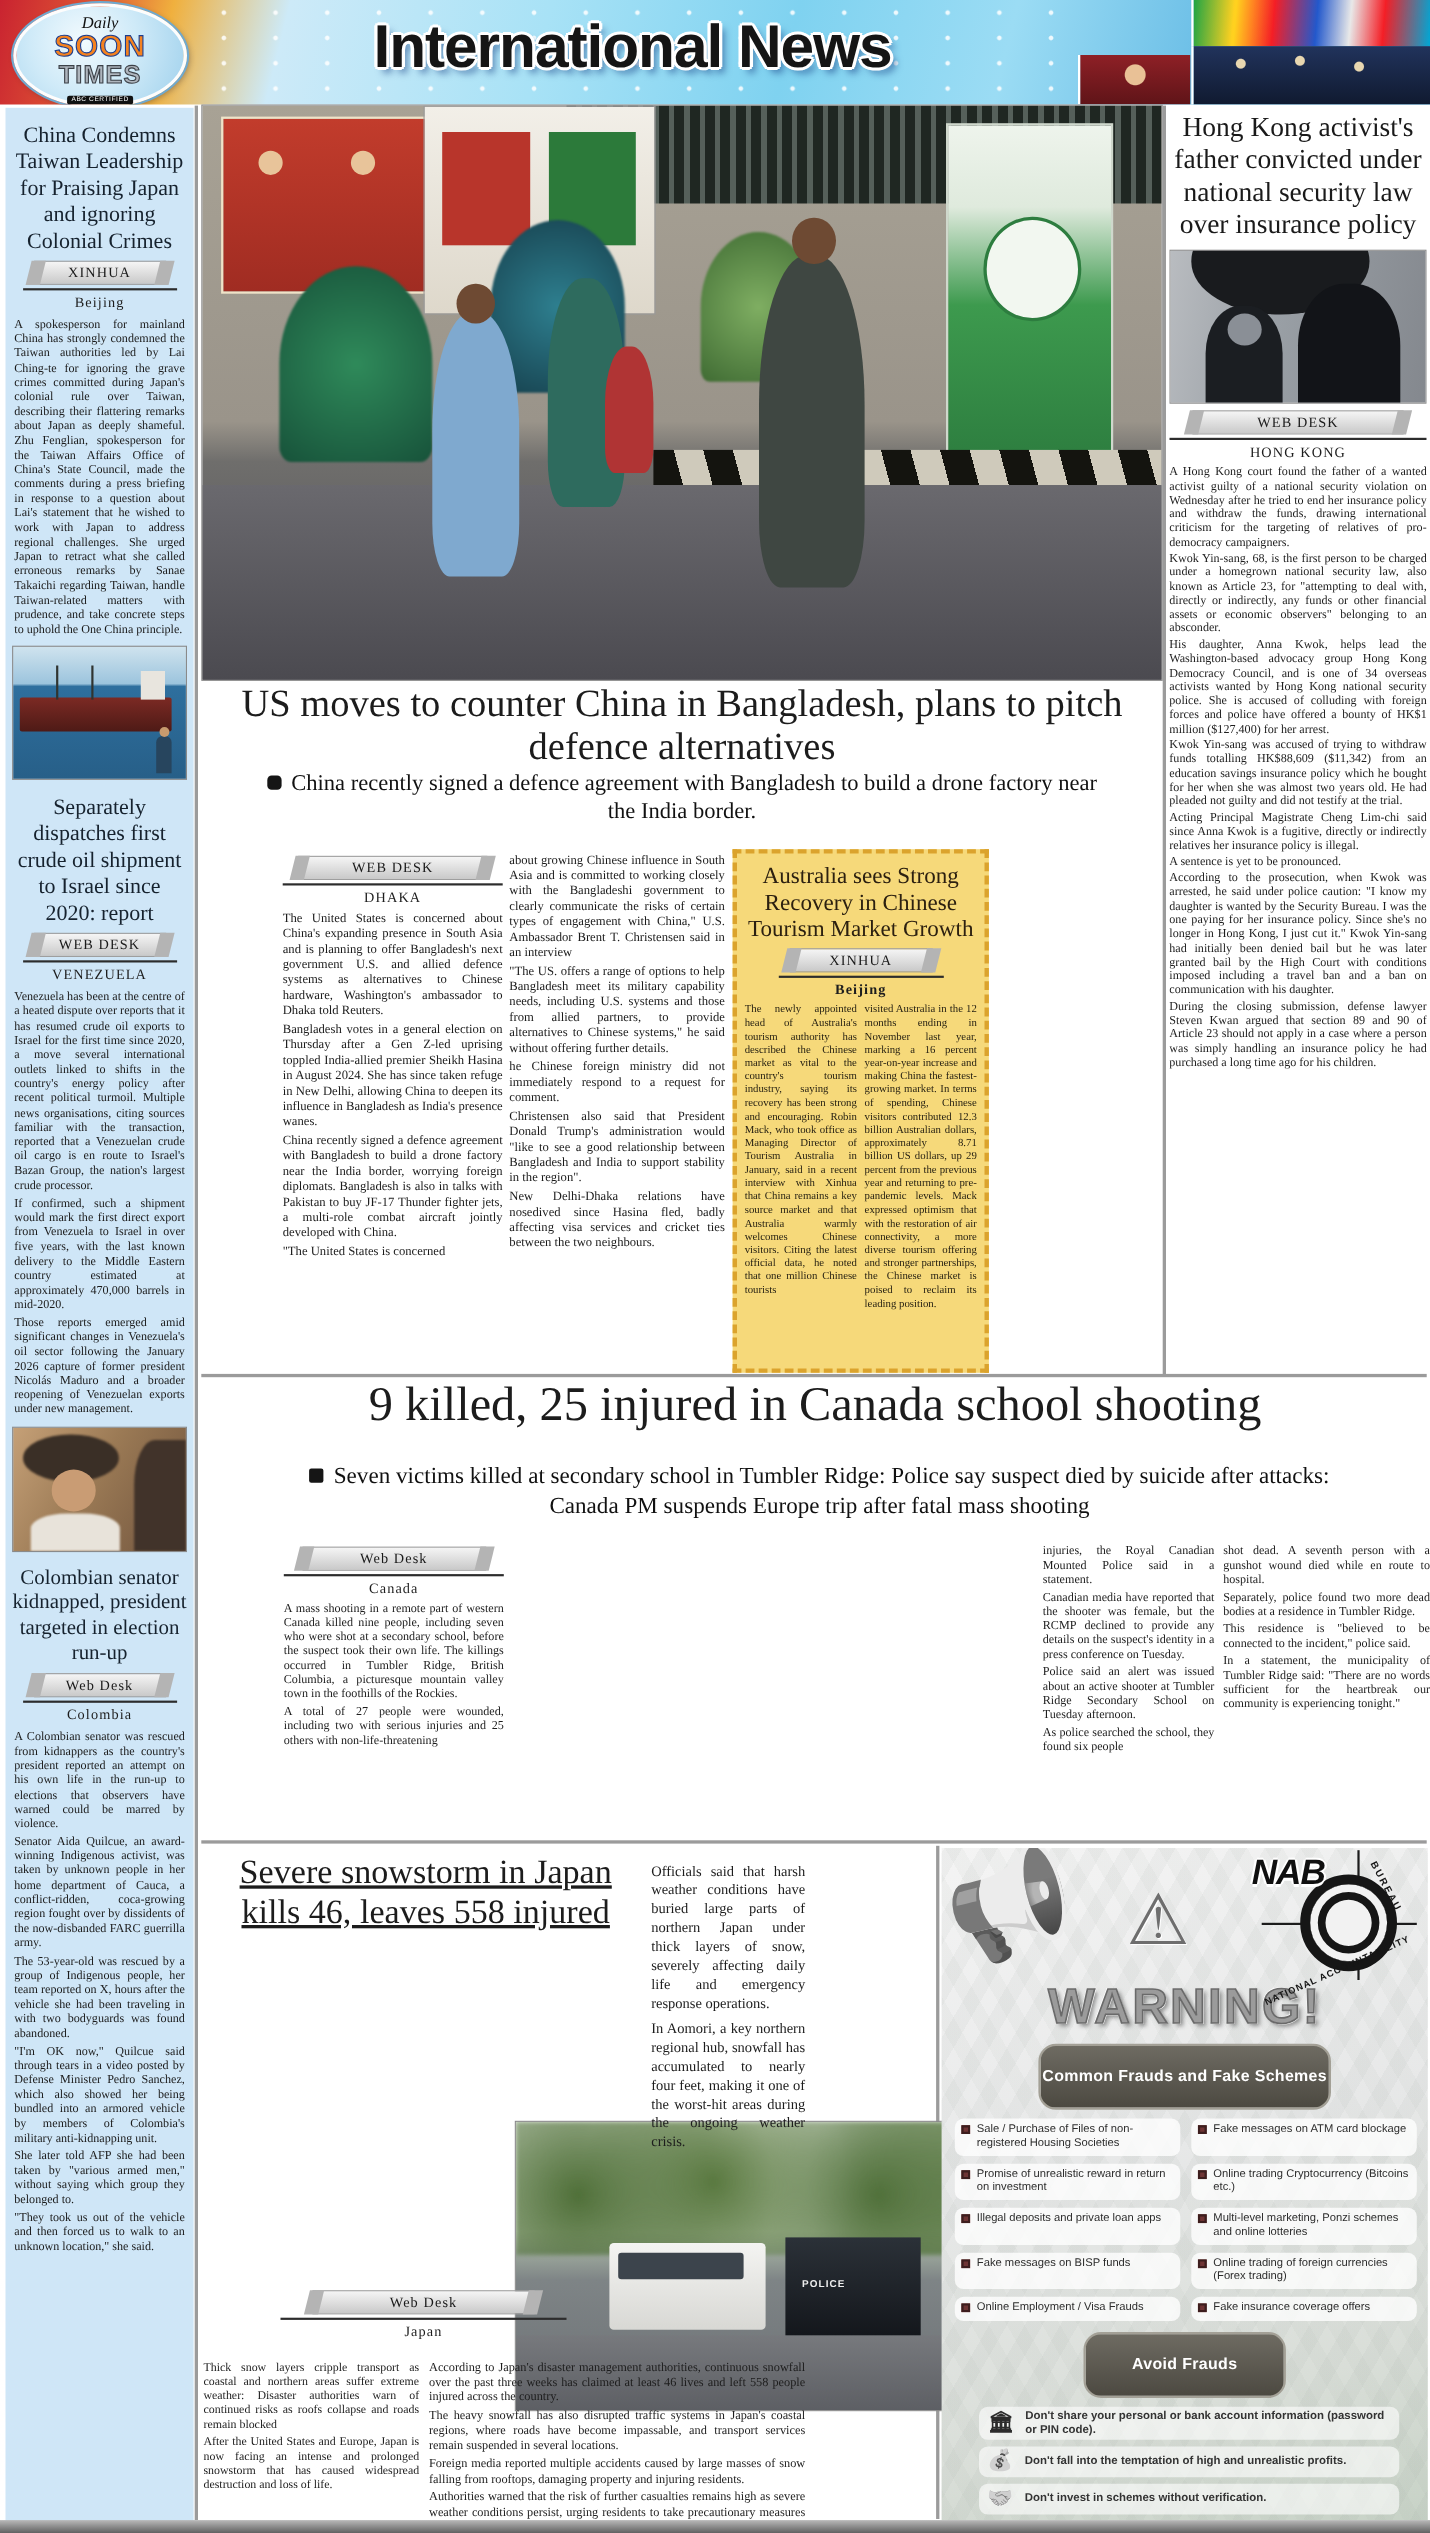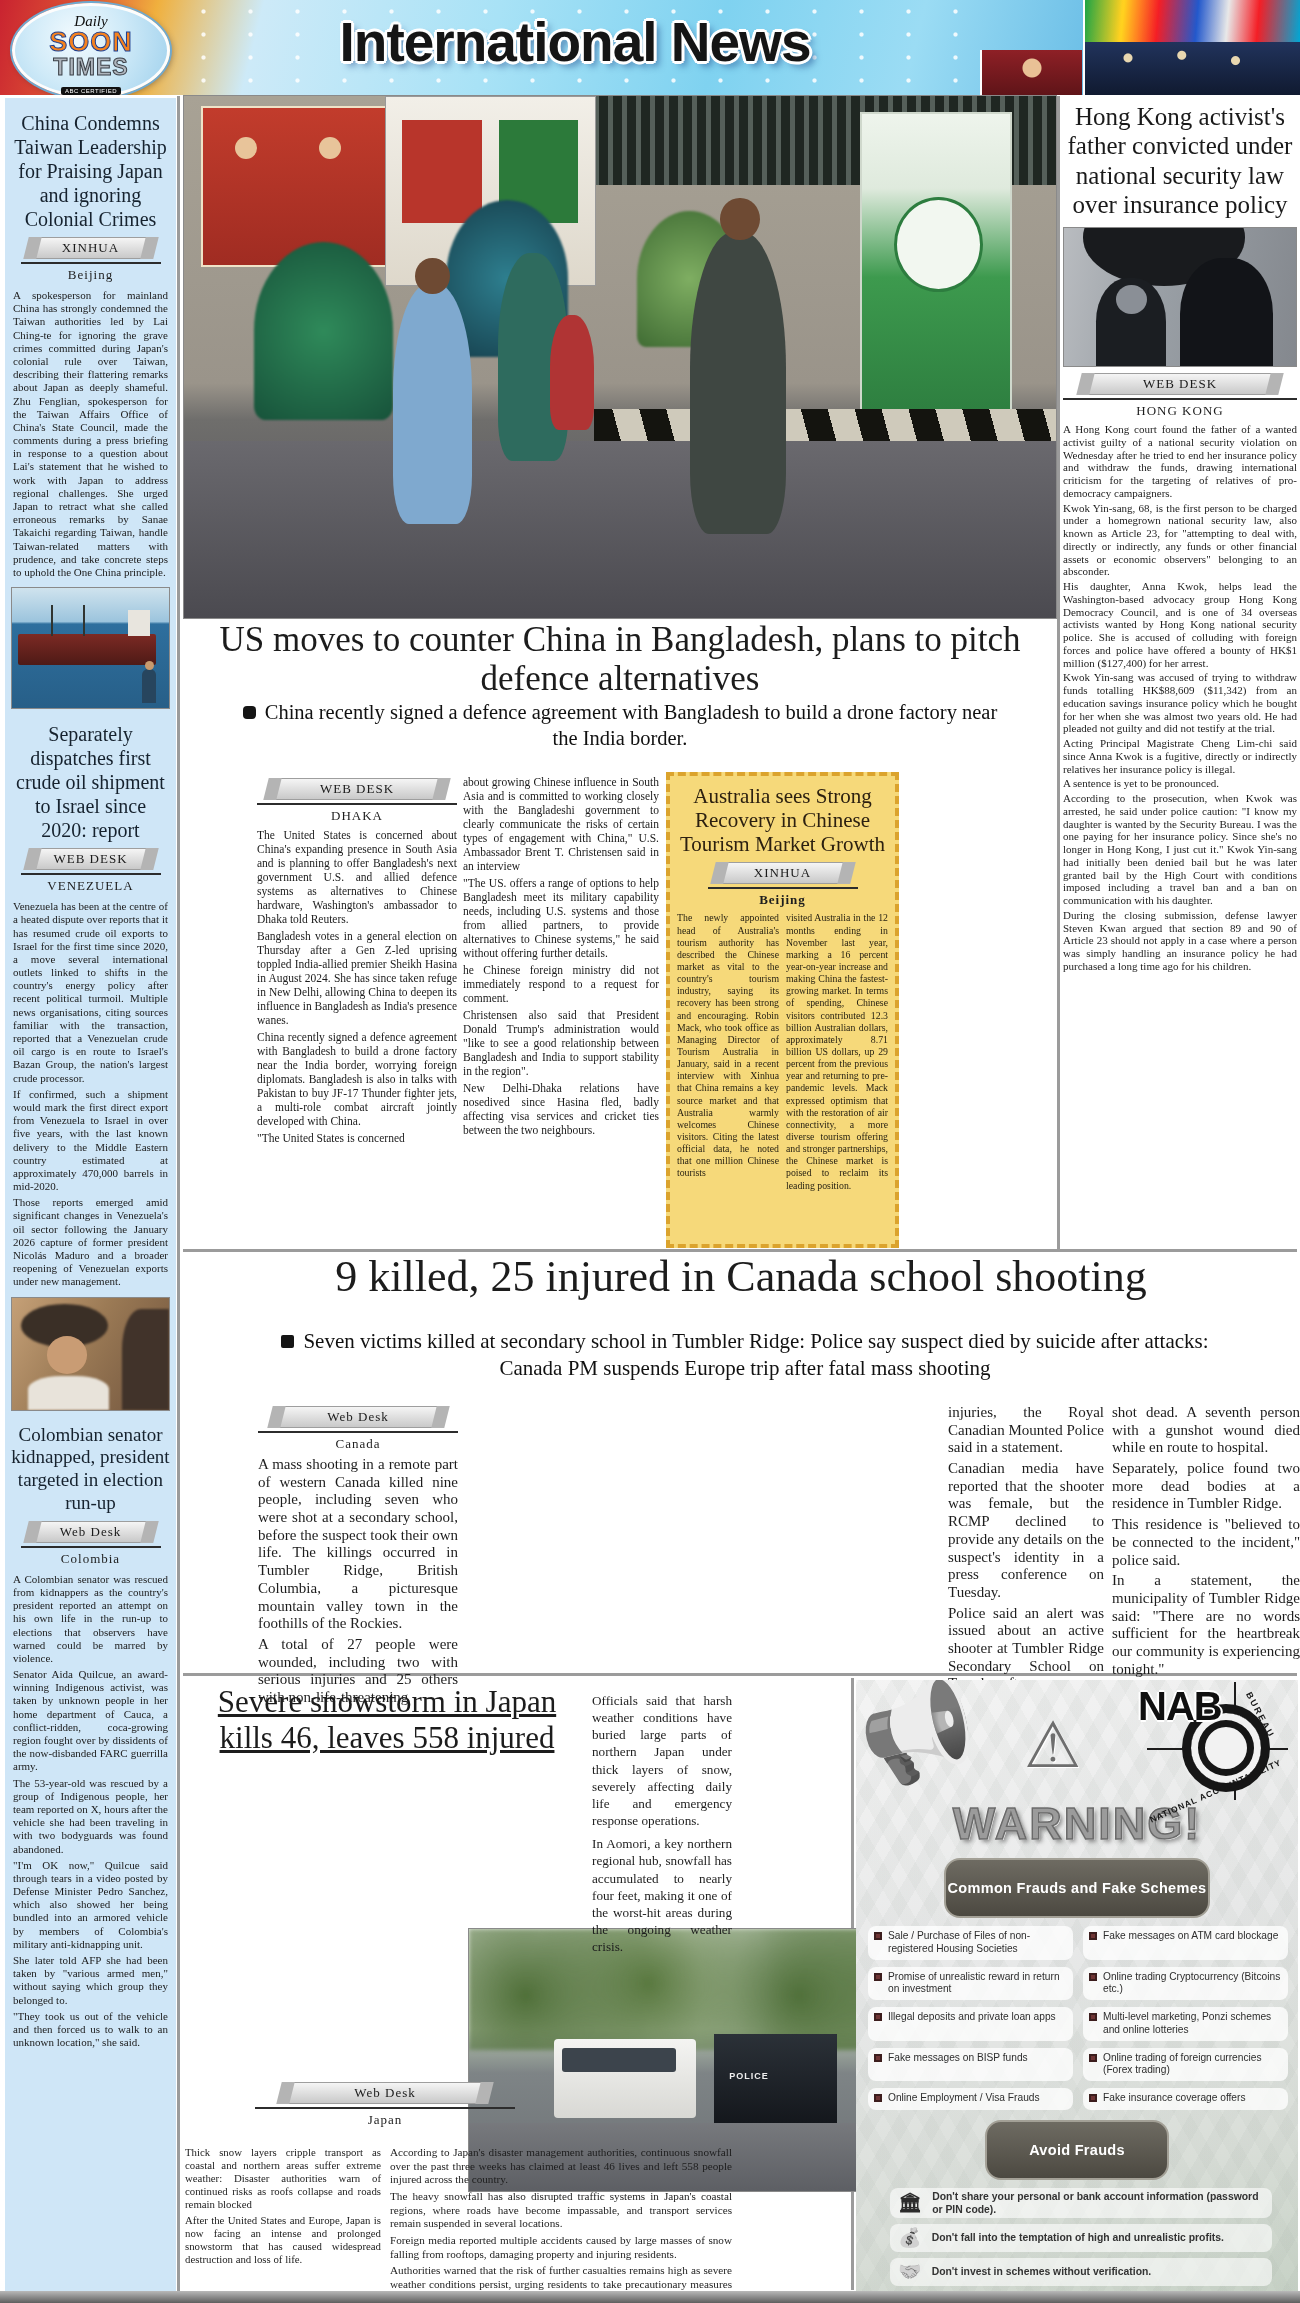--- a/index.html
+++ b/index.html
@@ -131,21 +131,21 @@
   .aus-cols p{margin:0 0 3px;}
   
   #hk-col{left:1063px;top:100px;width:234px;height:1150px;overflow:hidden;}
   #hk-col .hk-title{font-size:25px;line-height:1.17;text-align:center;color:#1a1a1a;margin:2px 0 8px;}
   #hk-col .hk-body{font-size:11px;line-height:1.16;text-align:justify;}
   #hk-col .hk-body p{margin:0 0 2px;}
   
   #ca-col1{left:258px;top:1400px;width:200px;}
   #ca-col2{left:948px;top:1404px;width:156px;}
   #ca-col3{left:1112px;top:1404px;width:188px;}
-  .ca-txt{font-size:15px;line-height:1.18;text-align:justify;}
+  .ca-txt{font-size:11px;line-height:1.18;text-align:justify;}
   .ca-txt p{margin:0 0 3px;}
   
   #jp-side{left:592px;top:1692px;width:140px;font-size:13.2px;line-height:1.3;text-align:justify;}
   #jp-side p{margin:0 0 6px;}
   #jp-byline{left:205px;top:2076px;width:360px;}
   #jp-col1{left:185px;top:2146px;width:196px;font-size:10.8px;line-height:1.2;text-align:justify;}
   #jp-col2{left:390px;top:2146px;width:342px;font-size:11.2px;line-height:1.22;text-align:justify;}
   #jp-col1 p,#jp-col2 p{margin:0 0 3px;}
   
   #poster{left:856px;top:1680px;width:442px;height:611px;overflow:hidden;font-family:"Liberation Sans",sans-serif;
@@ -154,21 +154,21 @@
      repeating-linear-gradient(-60deg,rgba(140,150,145,.07) 0 14px,rgba(255,255,255,0) 14px 28px),
      linear-gradient(165deg,#f4f4f4 0%,#e7e8e8 45%,#d9ded8 78%,#c7d2c6 100%);}
   .po-mega{position:absolute;left:4px;top:-2px;font-size:92px;transform:rotate(-14deg);
     filter:grayscale(1) brightness(1.15) contrast(.85);}
   .po-tri{position:absolute;left:168px;top:28px;font-size:64px;color:#6e6e6e;text-shadow:1px 1px 0 #fff;}
   .po-logo{position:absolute;right:10px;top:2px;width:150px;height:118px;}
   .po-cross-v{position:absolute;left:64%;top:0;width:2px;height:100%;background:#1c1c1c;}
   .po-cross-h{position:absolute;top:56%;left:6%;width:94%;height:2px;background:#1c1c1c;}
   .po-target{position:absolute;right:18px;top:22px;width:70px;height:70px;border-radius:50%;border:9px solid #161616;
     box-shadow:inset 0 0 0 7px #f2f2f2,inset 0 0 0 14px #161616;background:#f2f2f2;}
-  .po-nab{position:absolute;left:0;top:2px;font-weight:900;font-size:40px;color:#101010;
+  .po-nab{position:absolute;left:0;top:2px;font-weight:900;font-style:italic;font-size:32px;color:#101010;
     text-shadow:2px 0 0 #fff,-2px 0 0 #fff,0 2px 0 #fff,0 -2px 0 #fff;letter-spacing:-1px;}
   .po-bureau{position:absolute;right:2px;top:28px;font-size:9px;font-weight:bold;color:#161616;transform:rotate(62deg);letter-spacing:2px;}
   .po-natacc{position:absolute;left:6px;bottom:4px;font-size:8.5px;font-weight:bold;color:#161616;transform:rotate(-24deg);letter-spacing:1px;white-space:nowrap;}
   .po-warning{margin-top:118px;text-align:center;font-weight:900;font-size:45px;color:#9b9b9b;letter-spacing:2px;
     -webkit-text-stroke:1.5px #6a6a6a;text-shadow:1px 1px 0 #fff,-1px -1px 0 #fff,3px 3px 4px rgba(80,80,80,.6);}
   .po-pill{margin:8px auto 0;width:262px;background:linear-gradient(#6e6b62,#4c4941);color:#fff;border:2px solid #a3a096;
     border-radius:16px;font-weight:bold;font-size:14.5px;text-align:center;padding:20px 0;letter-spacing:.3px;}
   .po-grid{margin:8px 10px 0 12px;display:grid;grid-template-columns:1fr 1fr;gap:7px 10px;}
   .po-item{background:rgba(255,255,255,.78);border-radius:8px;padding:4px 6px;font-size:10.2px;color:#2d2d2d;
     display:flex;gap:6px;align-items:flex-start;line-height:1.25;min-height:14px;}

